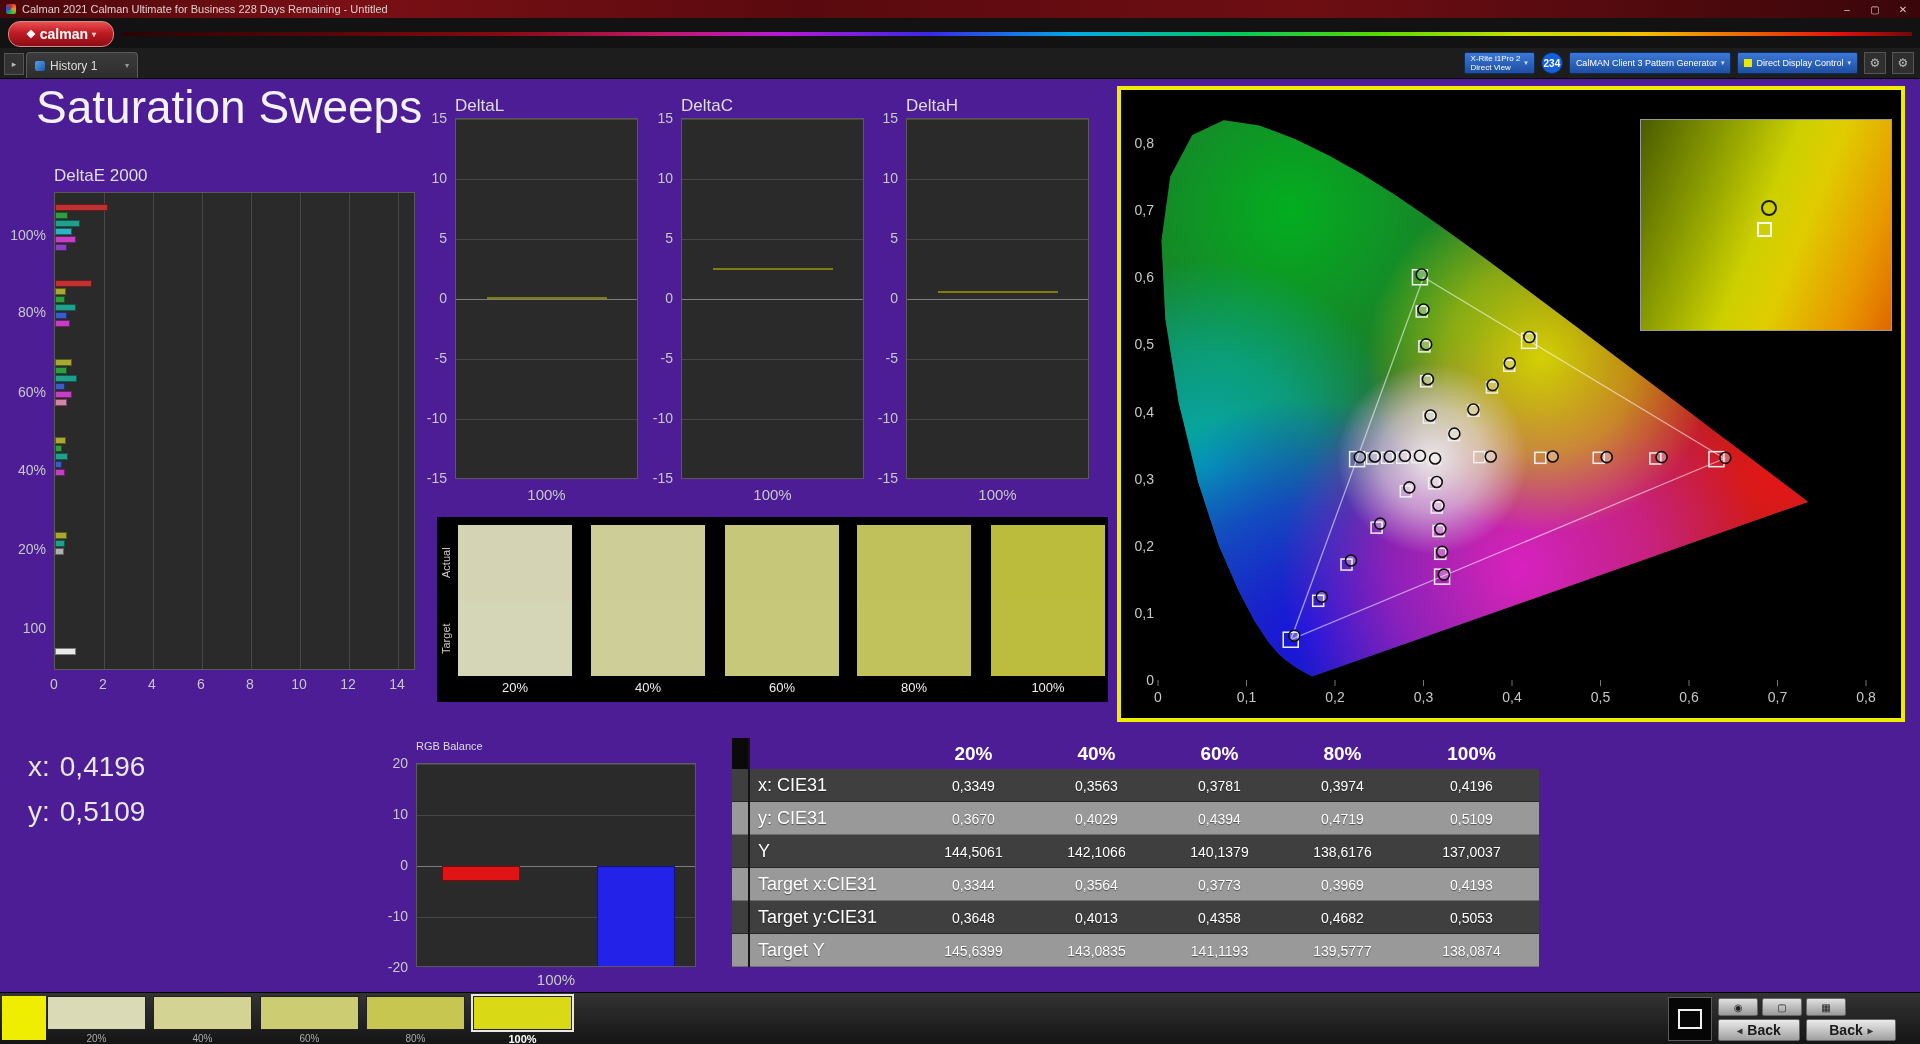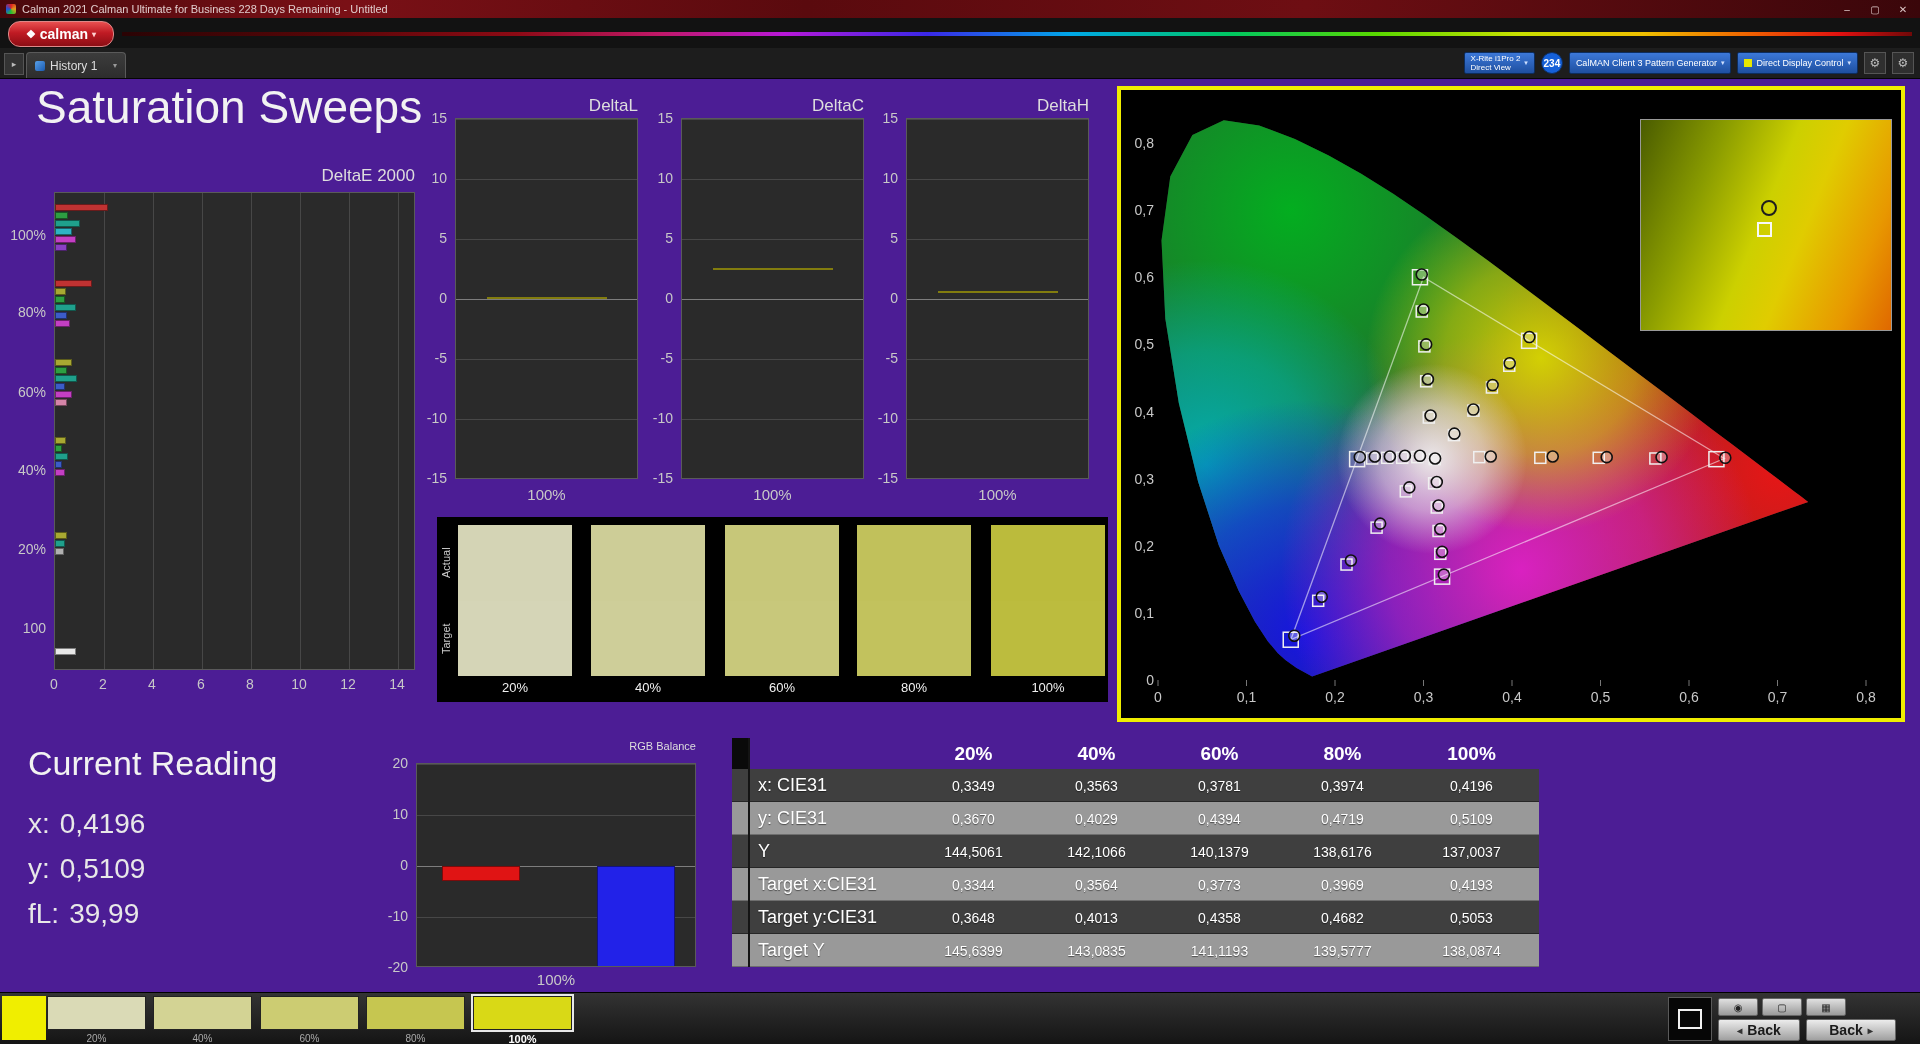--- a/index.html
+++ b/index.html
@@ -14,35 +14,35 @@
   
   .logostrip{position:absolute;left:0;top:18px;width:100%;height:30px;background:#121212}
   .logo{position:absolute;left:8px;top:3px;width:104px;height:24px;border-radius:12px;background:linear-gradient(180deg,#e85050 0%,#c01b24 45%,#8c0d14 100%);border:1px solid #d88;display:flex;align-items:center;justify-content:center;gap:4px;color:#fff;font-size:14px;font-weight:bold}
   .logo .dm{font-size:11px}
   .logo .ar{font-size:8px;color:#ffd0d0}
   .rainbow{position:absolute;left:122px;right:8px;top:14px;height:4px;background:linear-gradient(90deg,#2a0304 0%,#5a0608 12%,#8c0a14 22%,#c01868 30%,#b818d8 37%,#3a28e8 45%,#00a8e8 53%,#00c860 62%,#58d800 70%,#c8e000 78%,#f0c000 85%,#f06000 91%,#e01010 96%,#700808 100%)}
 
   
   .tabrow{position:absolute;left:0;top:48px;width:100%;height:30px;background:#1d1d1d;border-bottom:1px solid #050505}
   .expander{position:absolute;left:4px;top:5px;width:18px;height:20px;background:#333;border:1px solid #555;color:#bbb;font-size:9px;display:flex;align-items:center;justify-content:center}
-  .tab{position:absolute;left:26px;top:4px;width:100px;height:26px;background:linear-gradient(180deg,#3c3c3c,#2d2d2d);border:1px solid #5a5a5a;border-bottom:none;border-radius:4px 4px 0 0;display:flex;align-items:center;gap:5px;padding:0 8px;box-sizing:border-box;font-size:12px;color:#ddd}
+  .tab{position:absolute;left:26px;top:4px;width:112px;height:26px;background:linear-gradient(180deg,#3c3c3c,#2d2d2d);border:1px solid #5a5a5a;border-bottom:none;border-radius:4px 4px 0 0;display:flex;align-items:center;gap:5px;padding:0 8px;box-sizing:border-box;font-size:12px;color:#ddd}
   .tabicon{width:10px;height:10px;border-radius:2px;background:linear-gradient(135deg,#58a0e8,#1a5ab0)}
   .tab .ar{margin-left:auto;font-size:8px;color:#999}
   .tb-right{position:absolute;right:6px;top:3px;height:24px;display:flex;align-items:center;gap:6px}
   .dd{height:22px;background:linear-gradient(180deg,#3c78d8,#1e4fa0);border:1px solid #0d2d5e;border-radius:2px;color:#fff;display:flex;align-items:center;gap:4px;padding:0 6px;font-size:9px;box-sizing:border-box}
   .dd .ar{font-size:7px;color:#cfe0ff}
   .dd .l2{display:flex;flex-direction:column;line-height:9px;font-size:8px}
   .badge{width:22px;height:22px;border-radius:50%;background:#1560d8;border:1px solid #0d2d5e;color:#fff;font-size:10px;font-weight:bold;display:flex;align-items:center;justify-content:center;box-sizing:border-box}
   .colorchip{width:8px;height:8px;background:#e8e800}
   .gearbtn{width:22px;height:22px;background:#2f2f2f;border:1px solid #555;color:#bbb;font-size:12px;display:flex;align-items:center;justify-content:center;box-sizing:border-box}
 
   .pagetitle{position:absolute;left:36px;top:80px;font-size:46px;font-weight:400;color:#f2f2f2}
 
   
-  .charttitle{position:absolute;text-align:right;font-size:17px;color:#ddd}
+  .charttitle{position:absolute;text-align:left;font-size:17px;color:#ddd}
   .plot{position:absolute;background:#2a2a2a;border:1px solid #5a5a5a;box-sizing:border-box;overflow:hidden}
   .vline{position:absolute;top:0;bottom:0;width:1px;background:#474747}
   .hline{position:absolute;left:0;right:0;height:1px;background:#474747}
   .hline.zero{background:#7d7d7d}
   .xlab{position:absolute;text-align:center;font-size:15px;color:#c8c8c8}
   .deltae-bar{position:absolute;left:0;height:7px;border:1px solid rgba(0,0,0,.45);box-sizing:border-box}
   .ybar{position:absolute;background:#cdc214;border:1px solid #827c0e;box-sizing:border-box}
   .xt{position:absolute;width:26px;text-align:center;font-size:14px;color:#c8c8c8}
   .yt{position:absolute;width:100%;text-align:right;font-size:14px;color:#c8c8c8;box-sizing:border-box;padding-right:4px}
 
@@ -436,32 +436,27 @@
         <rect x="308.23949999999996" y="363.65875" width="11" height="11" fill="none" stroke="#f0f0f0" stroke-width="1.5"></rect>
         <circle cx="314.0935" cy="368.48749999999995" r="5.5" fill="rgba(255,255,255,0.3)" stroke="#101010" stroke-width="1.6"></circle>
       </svg>
     <div class="inset">
       <div class="c"></div>
       <div class="s"></div>
     </div>
   </div>
 
   <div class="current">
-    <div class="t">Current Reading</div>
     <div class="ln">
         <span>x:</span>
         <span>0,4196</span>
       </div>
     <div class="ln">
         <span>y:</span>
         <span>0,5109</span>
-      </div>
-    <div class="ln">
-        <span>fL:</span>
-        <span>39,99</span>
       </div>
   </div>
 
   <div class="charttitle" style="left:416px;top:740px;width:280px;font-size:11px">RGB Balance</div>
   <div id="rgb-ticks" style="position:absolute;left:372px;top:763px;width:40px;height:204px">
       <span class="yt" style="top: -8px; left: 0px;">20</span>
       <span class="yt" style="top: 43px; left: 0px;">10</span>
       <span class="yt" style="top: 94px; left: 0px;">0</span>
       <span class="yt" style="top: 145px; left: 0px;">-10</span>
       <span class="yt" style="top: 196px; left: 0px;">-20</span>

